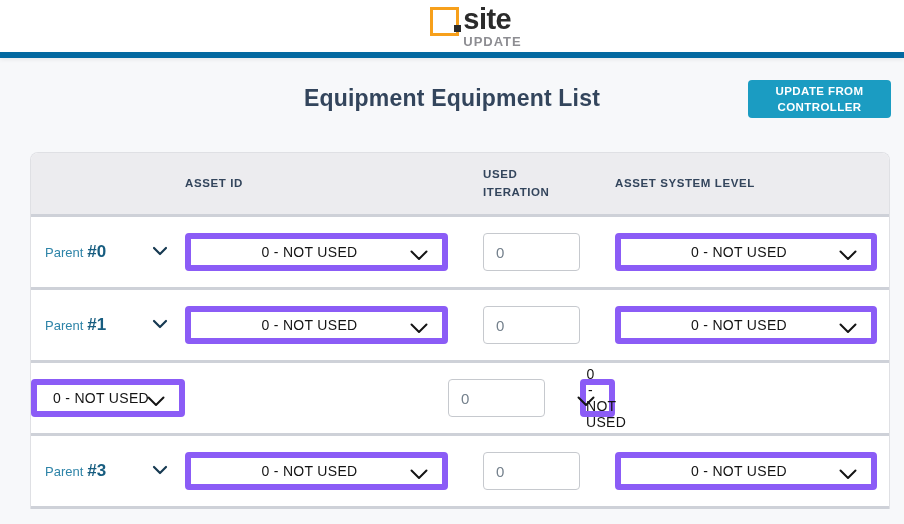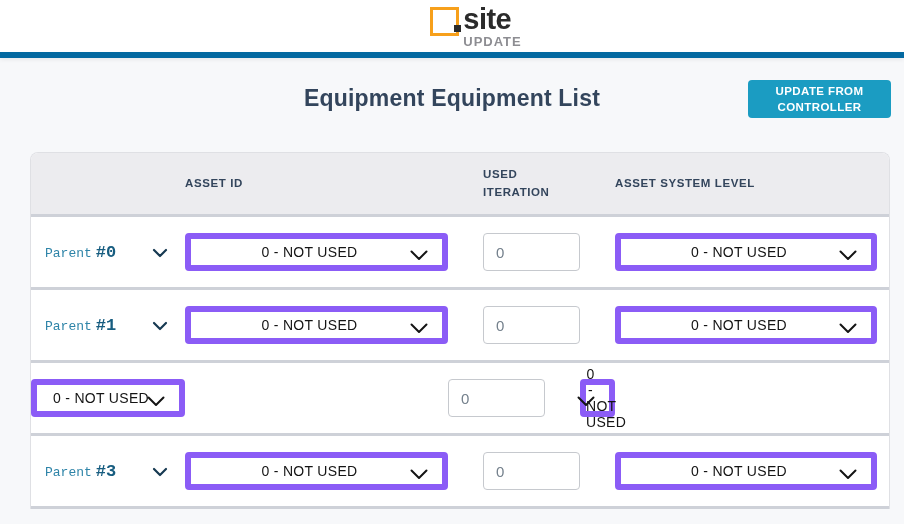--- a/index.html
+++ b/index.html
@@ -96,24 +96,23 @@
     line-height: 1.5;
   }
   .th.iter { max-width: 90px; }
 
   .asset-row {
     height: 73px;
     background: #ffffff;
     border-bottom: 3px solid #ced1d8;
   }
   .parent-cell {
-    display: flex; align-items: flex-end;
+    display: flex; align-items: flex-start;
     padding-left: 14px; padding-right: 16px;
     justify-content: space-between;
-    font-family: Liberation Mono, monospace;
   }
   .parent-label { font-size: 13px; color: #2e84a8; }
   .parent-num { font-size: 17px; font-weight: 700; color: #175d80; margin-left: 4px; }
   .expander { cursor: pointer; display: flex; align-items: center; }
 
   .select {
     position: relative;
     height: 38px; width: 100%;
     border: 6px solid #8b5cf6;
     border-radius: 4px;

